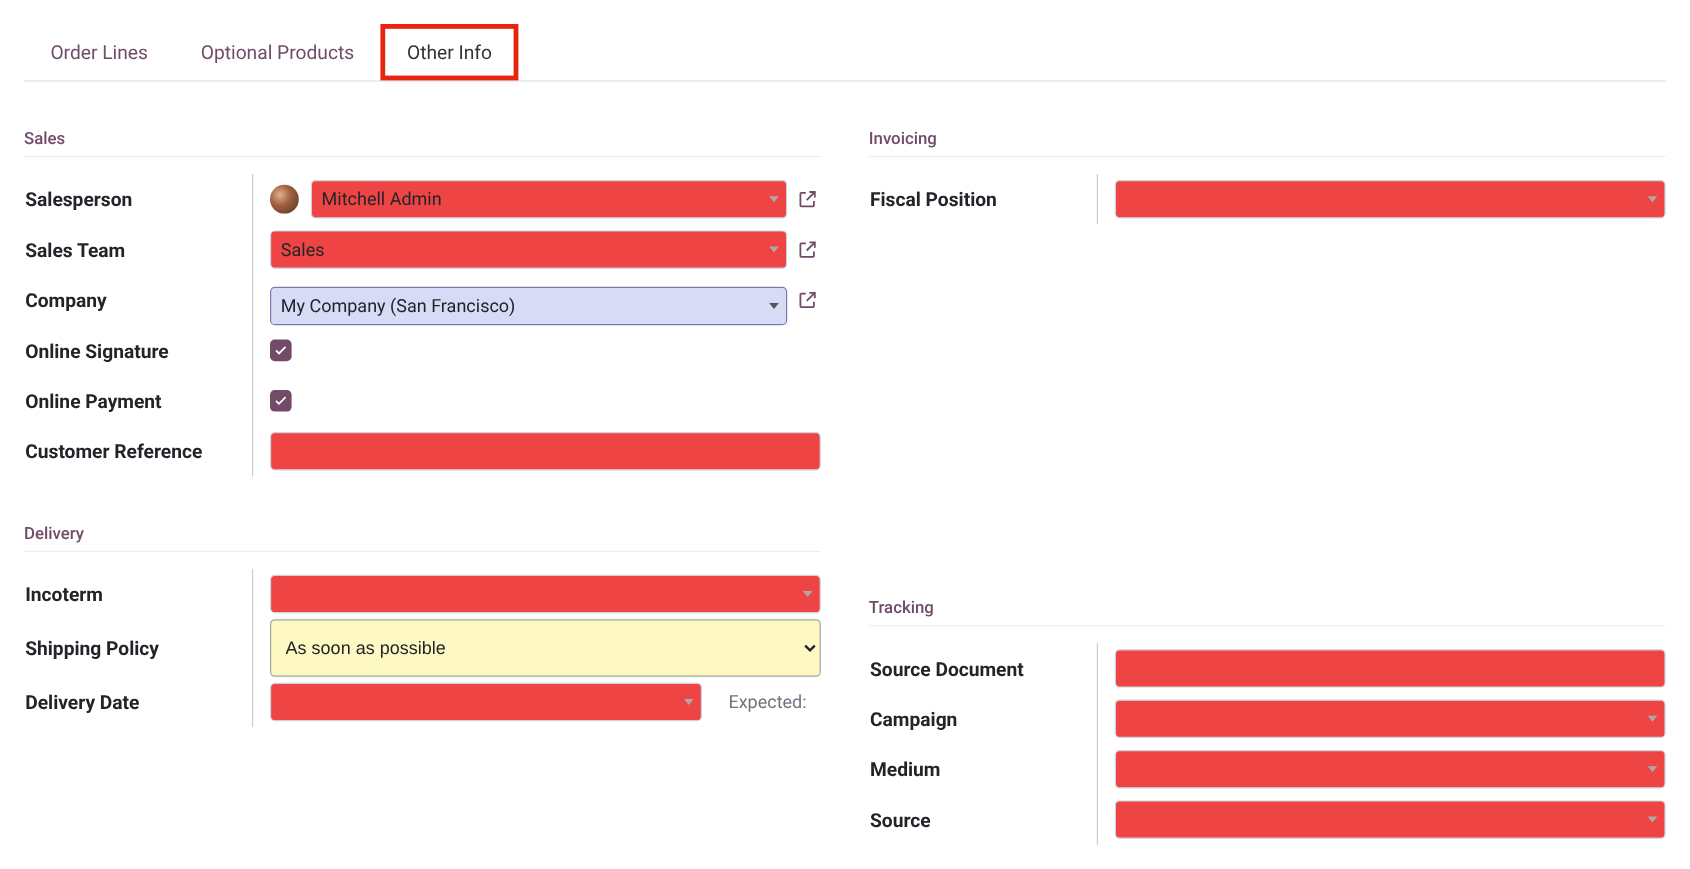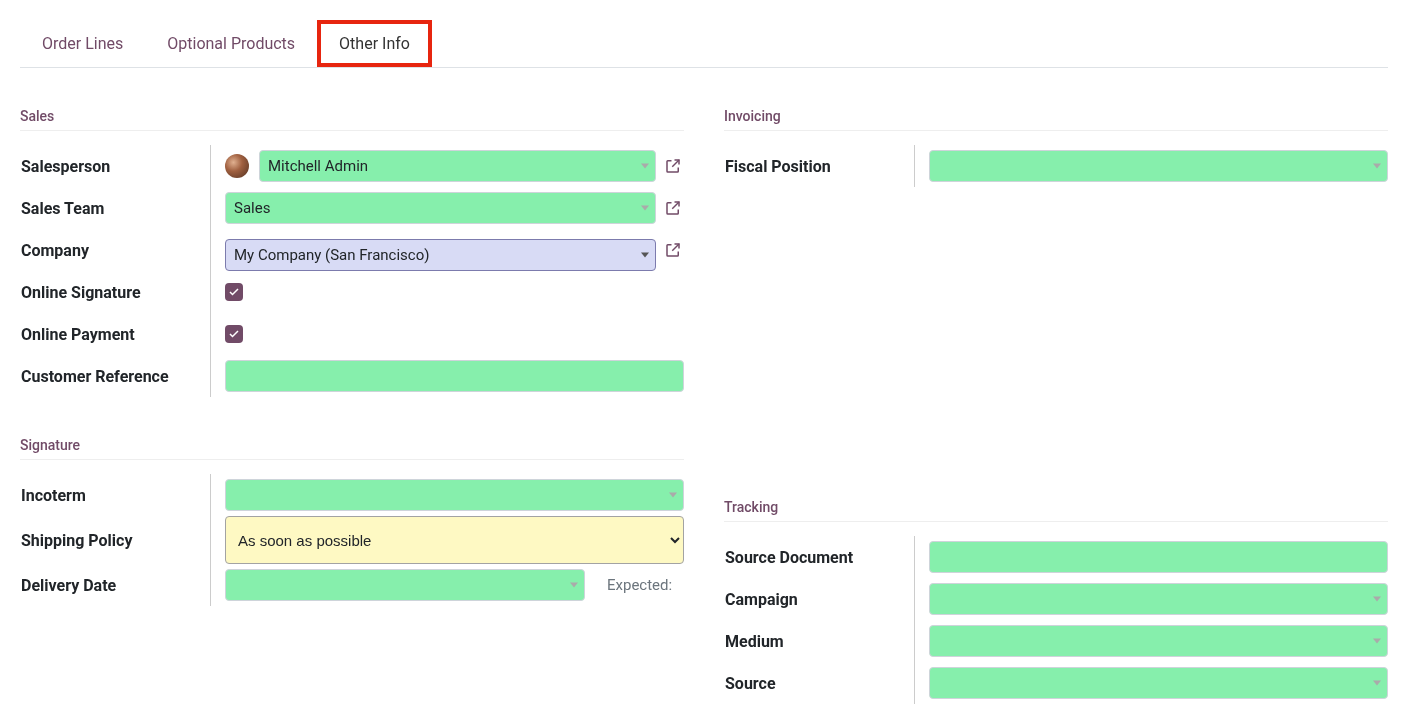--- a/index.html
+++ b/index.html
@@ -71,21 +71,21 @@
     gap: 6px;
     padding-left: 14px;
   }
   .input-wrap {
     position: relative;
     flex: 1;
     display: flex;
     align-items: center;
     border: 1px solid #ced4da;
     border-radius: 4px;
-    background: #86efac;
+    background: #ef4444;
     height: 32px;
     padding: 0 22px 0 8px;
   }
   .input-wrap.required {
     background: #d8dbf5;
     border-color: #7c7bad;
     margin-top: 10px;
   }
   .input-text {
     flex: 1;
@@ -243,21 +243,21 @@
             <div class="input-wrap" style="padding-right:8px">
               <span class="input-text"></span>
             </div>
           </div>
         </div>
 
       </div>
     </div>
 
     <div class="section">
-      <div class="section-title">Signature</div>
+      <div class="section-title">Delivery</div>
 
       <div class="fields">
 
         <div class="field-row">
           <div class="field-label">Incoterm</div>
           <div class="field-value">
             <div class="input-wrap">
               <span class="input-text"></span>
               <span class="input-caret"></span>
             </div>

